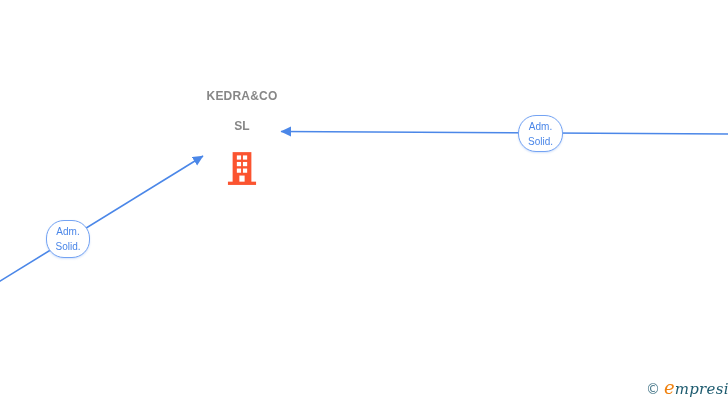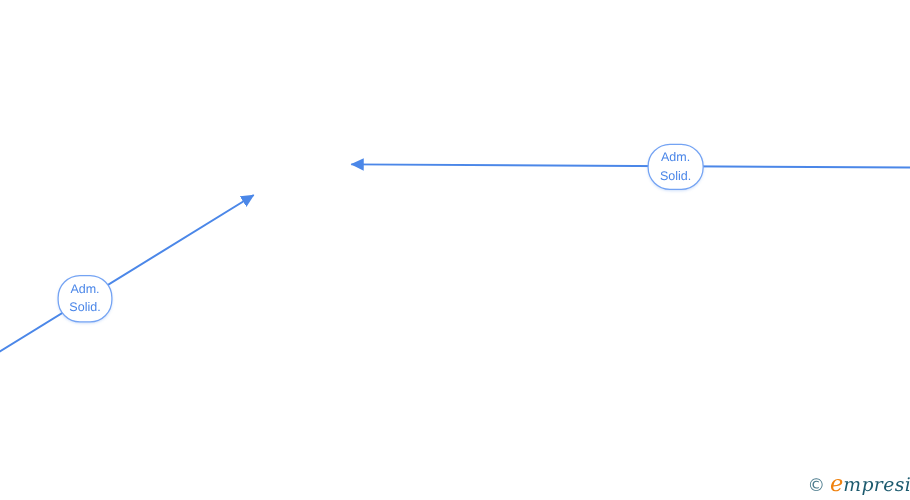--- a/index.html
+++ b/index.html
@@ -58,20 +58,43 @@
   <svg class="edges">
     <defs>
       <marker id="arrow" markerUnits="userSpaceOnUse" markerWidth="12" markerHeight="11" refX="10" refY="5" orient="auto">
         <path d="M0,0 L10.5,5 L0,10 Z" fill="#4b87e8"></path>
       </marker>
     </defs>
     <path d="M730,134 L281,131.5" fill="none" stroke-width="1.6" marker-end="url(#arrow)" stroke="#4b87e8"></path>
     <path d="M-3,283 L203,156" fill="none" stroke-width="1.6" marker-end="url(#arrow)" stroke="#4b87e8"></path>
   </svg>
 
+  <div class="company-node">
+    <div class="company-title">
+      <div>KEDRA&amp;CO</div>
+      <div>SL</div>
+    </div>
+    <div class="building-wrap">
+      <svg width="30" height="34" viewBox="0 0 32 36">
+        <g fill="#fb5430">
+          <rect x="6" y="0" width="20" height="32"></rect>
+          <rect x="1" y="31.5" width="30" height="3.5"></rect>
+        </g>
+        <g fill="#ffffff">
+          <rect x="10.5" y="3.5" width="4.5" height="4.5"></rect>
+          <rect x="17" y="3.5" width="4.5" height="4.5"></rect>
+          <rect x="10.5" y="10.5" width="4.5" height="4.5"></rect>
+          <rect x="17" y="10.5" width="4.5" height="4.5"></rect>
+          <rect x="10.5" y="17.5" width="4.5" height="4.5"></rect>
+          <rect x="17" y="17.5" width="4.5" height="4.5"></rect>
+          <rect x="13.2" y="25" width="5.6" height="6.5"></rect>
+        </g>
+      </svg>
+    </div>
+  </div>
 
   <div class="edge-label edge-label-left">
     <div>Adm.</div>
     <div>Solid.</div>
   </div>
 
   <div class="edge-label edge-label-right">
     <div>Adm.</div>
     <div>Solid.</div>
   </div>

